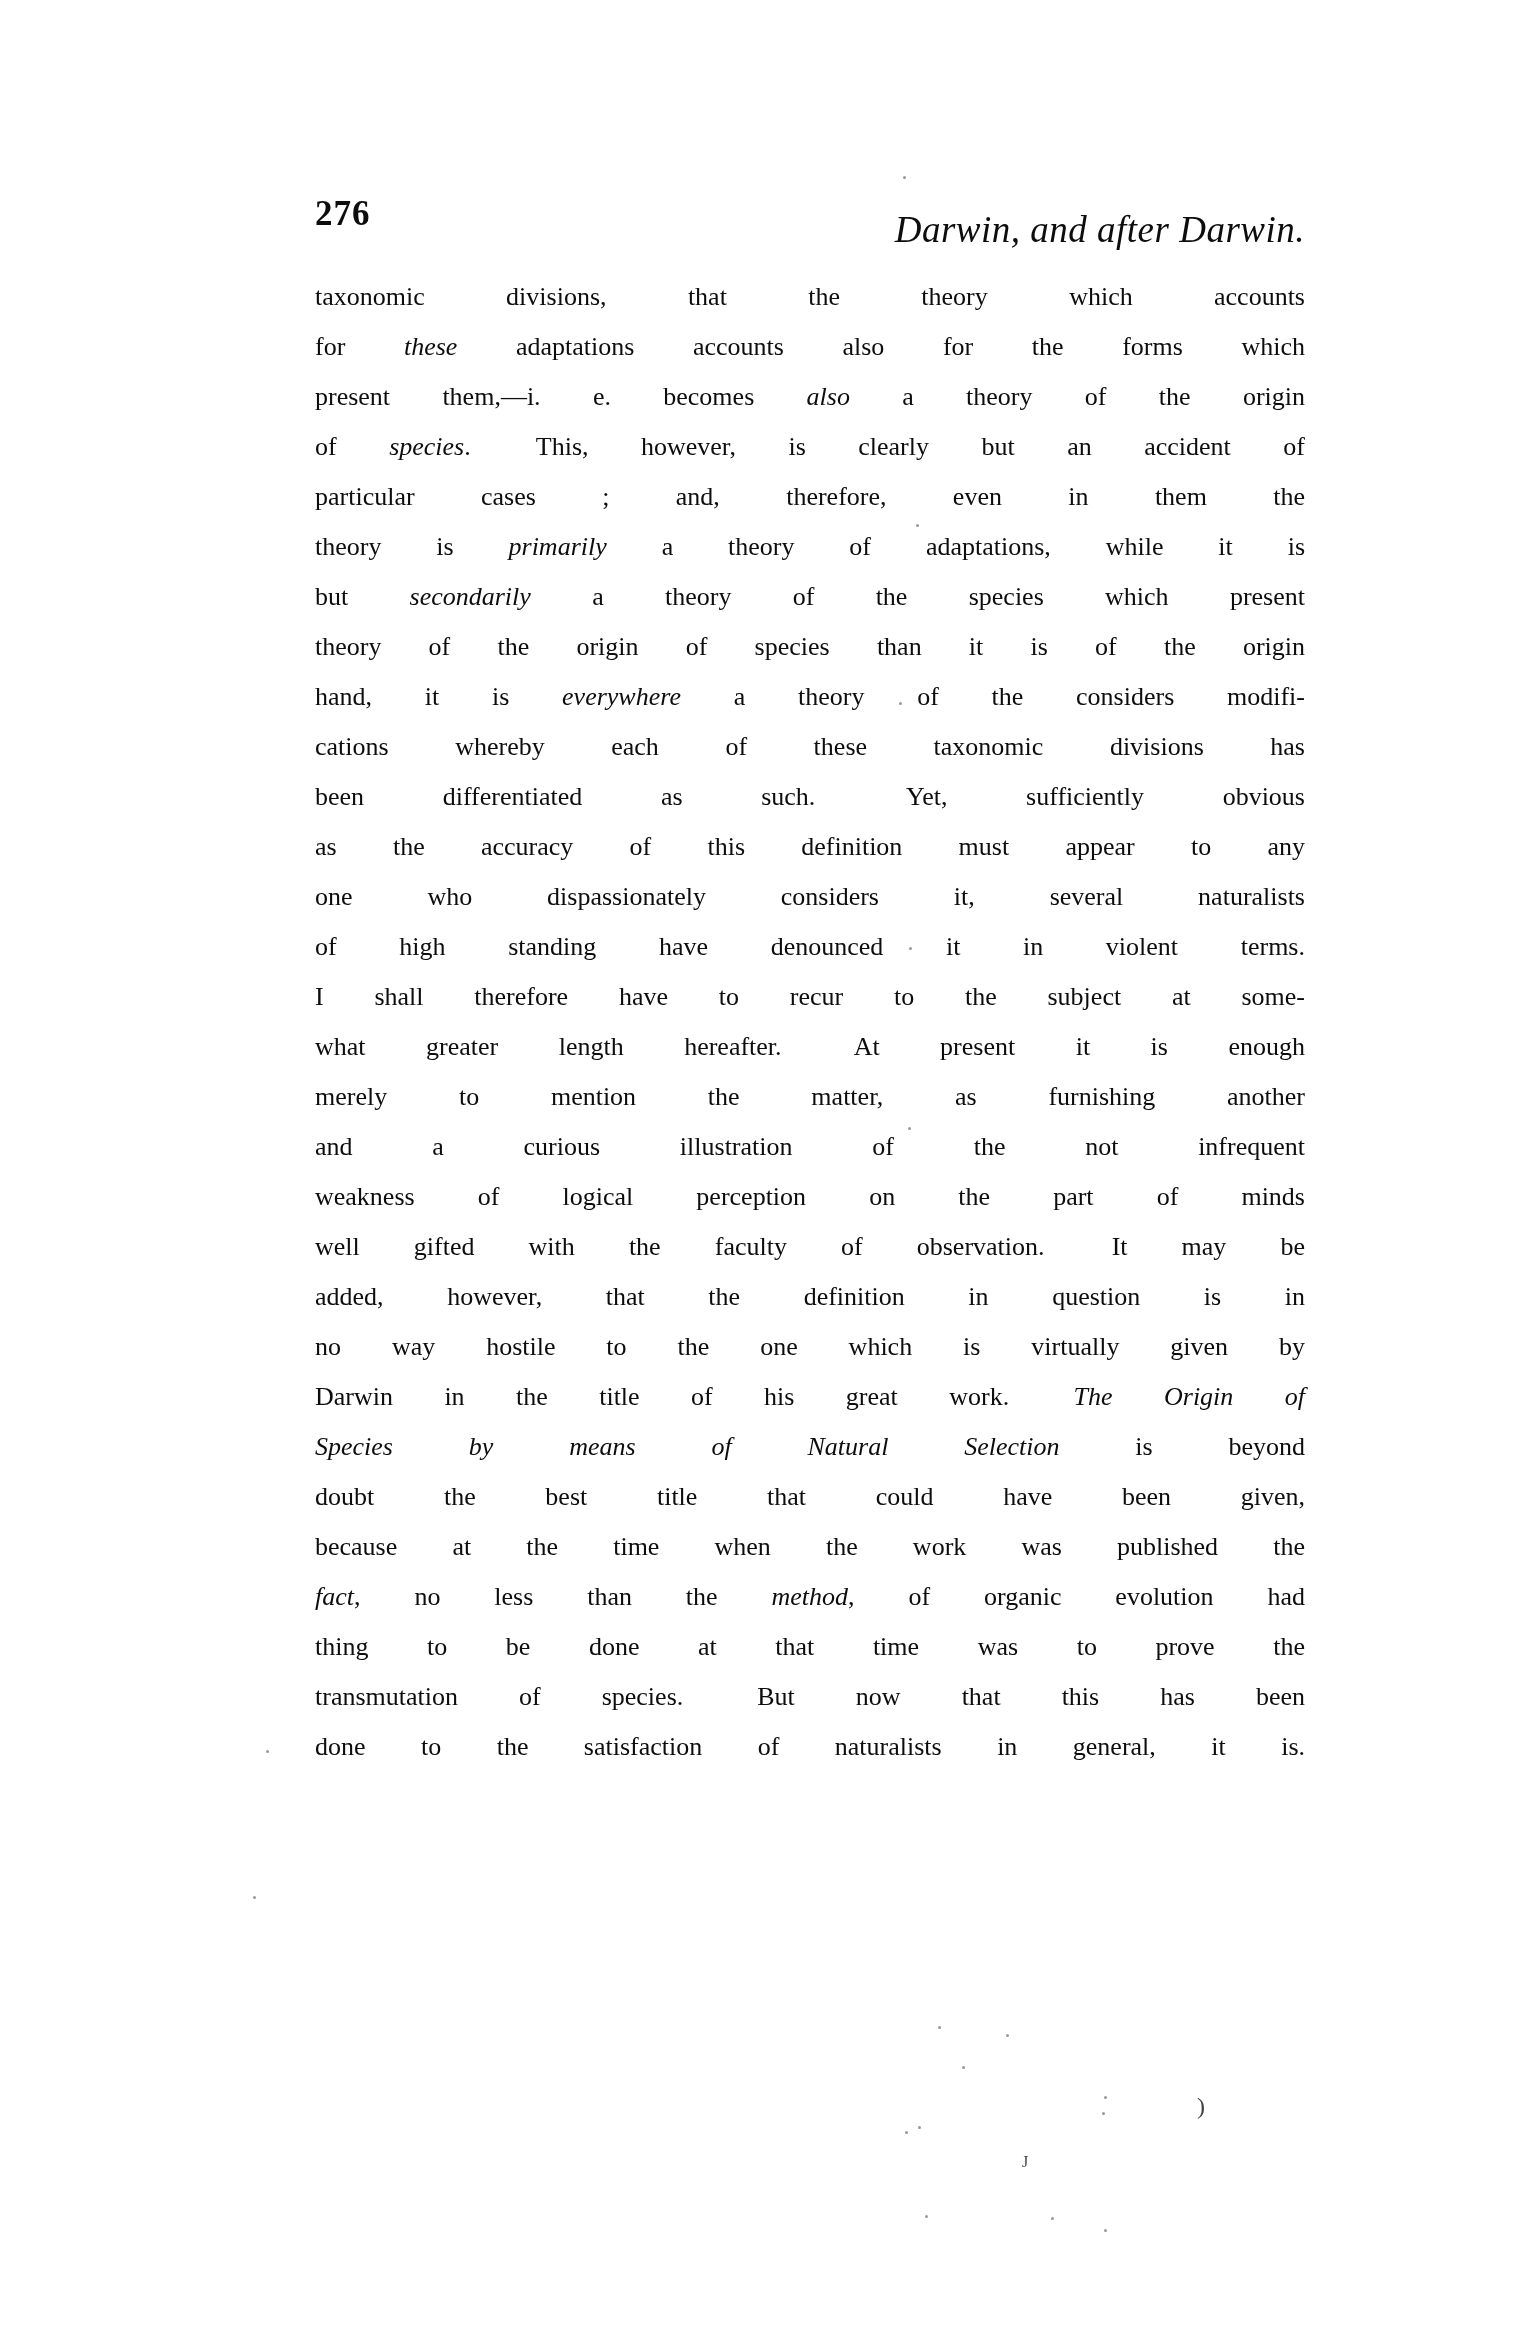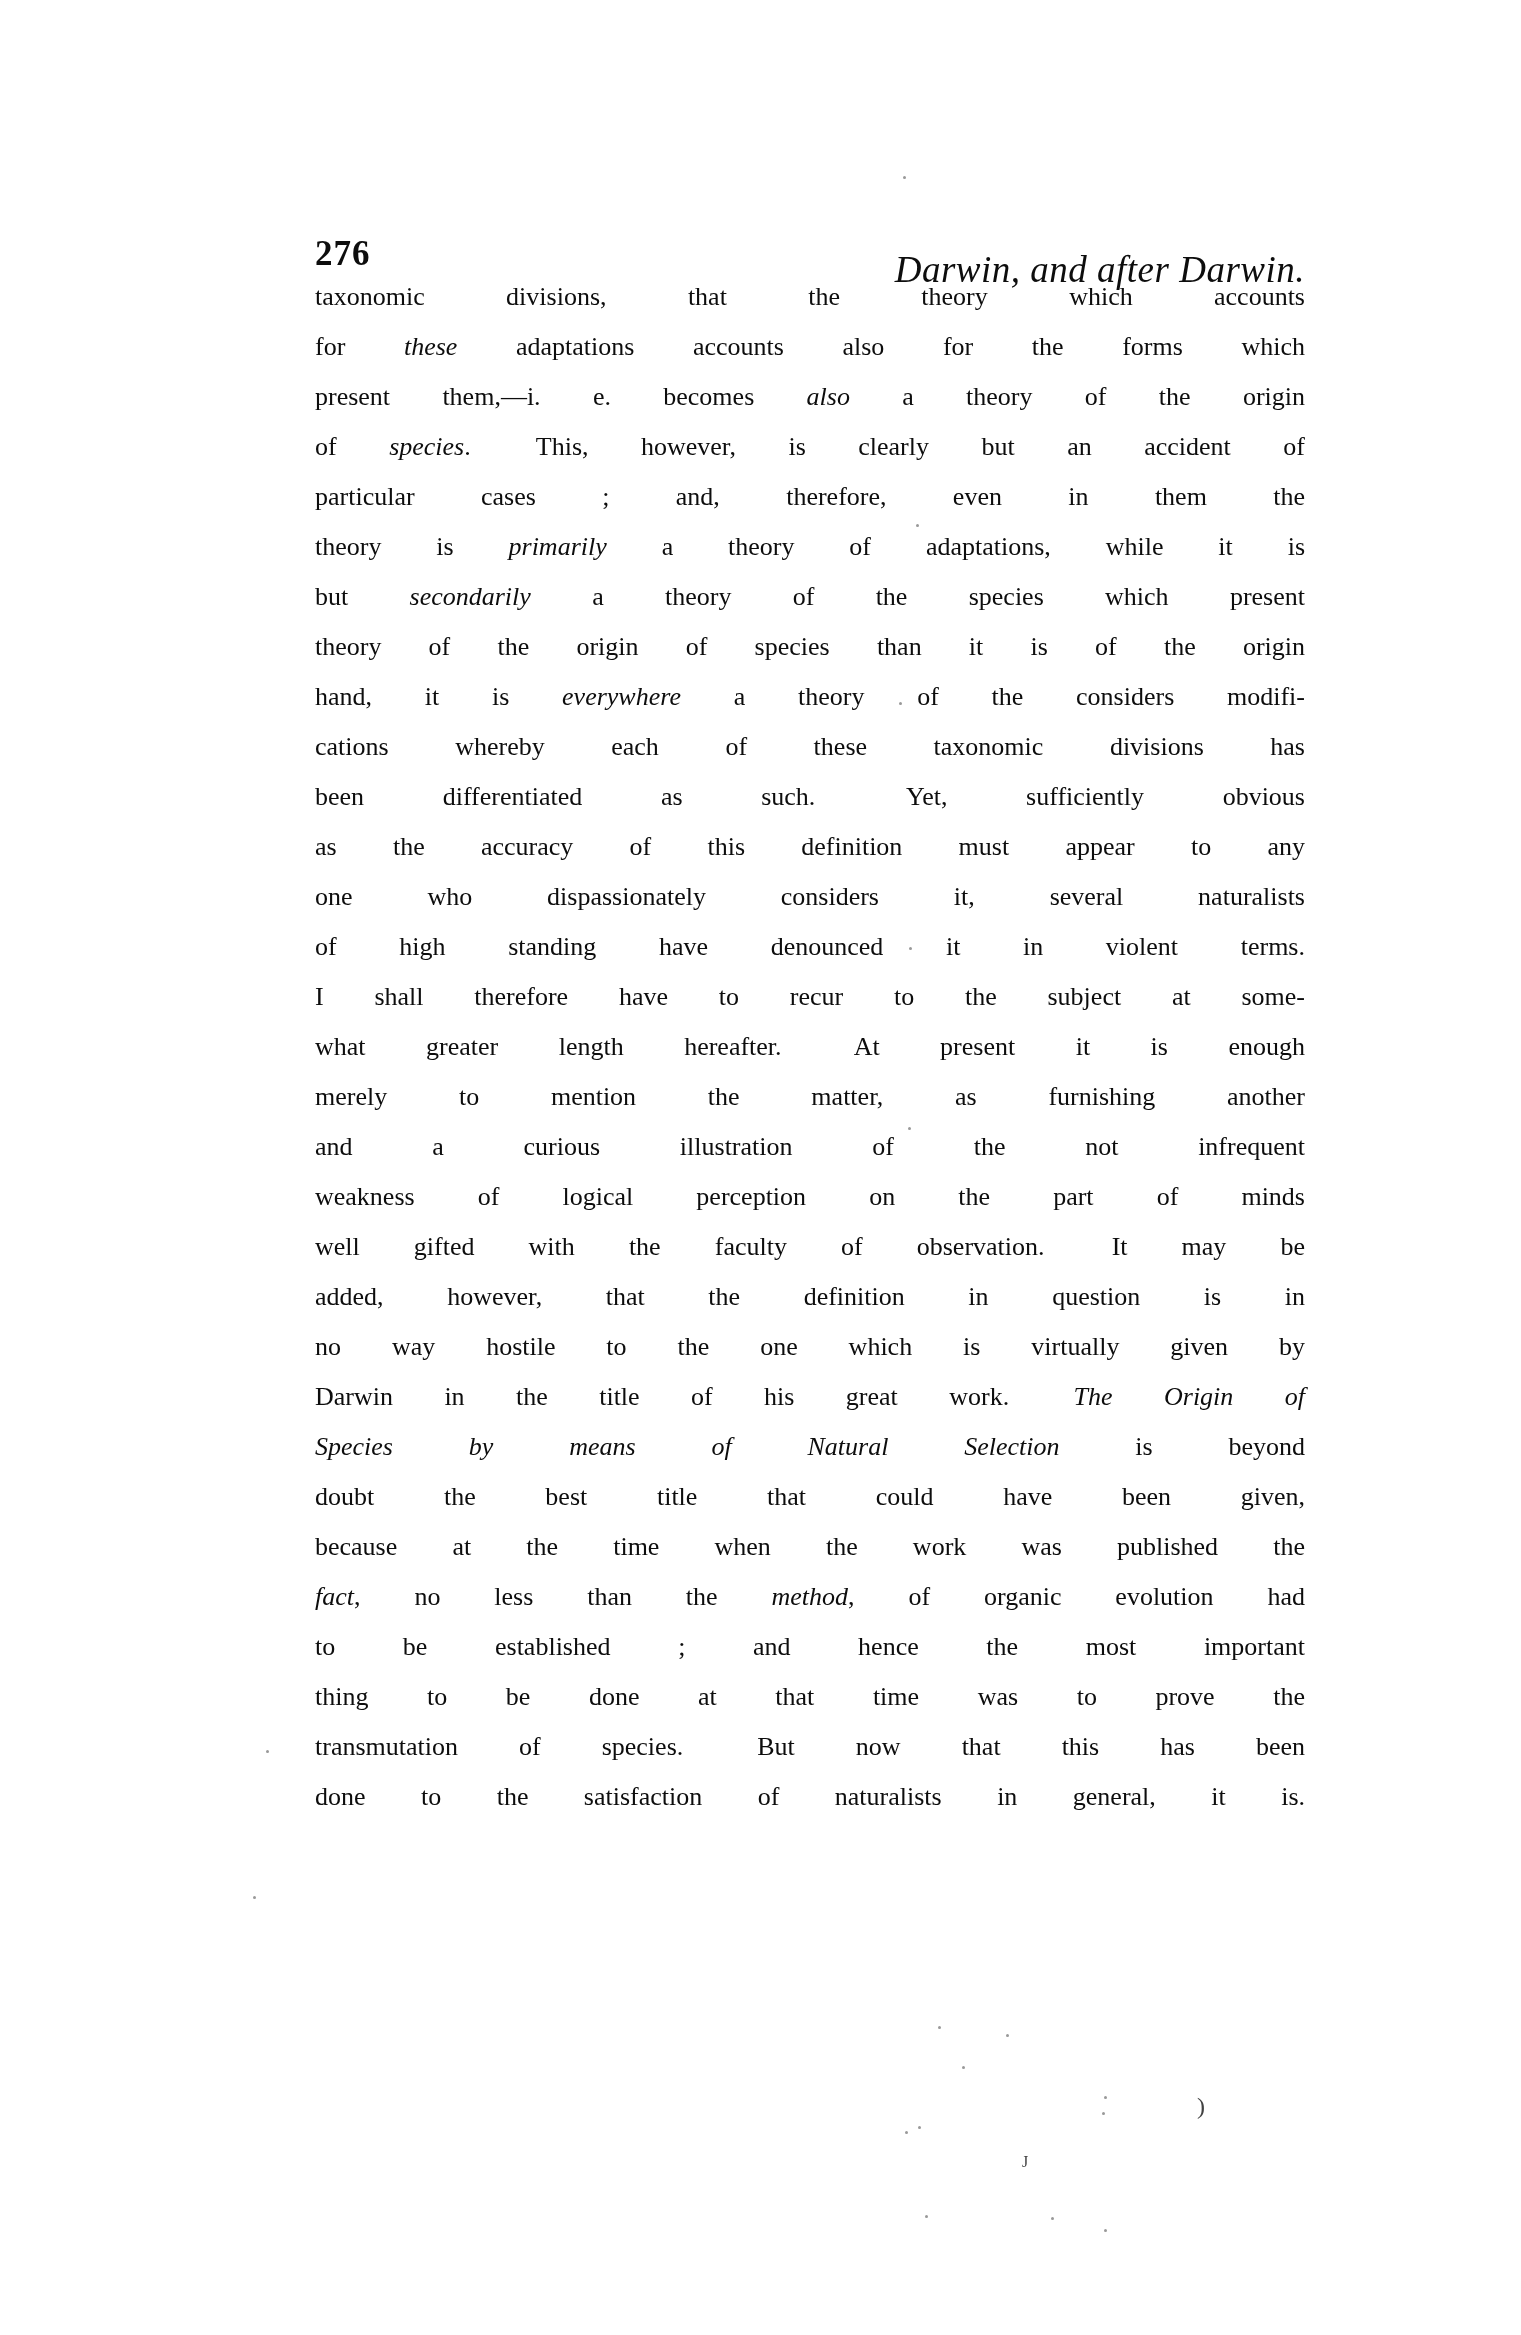--- a/index.html
+++ b/index.html
@@ -6,21 +6,21 @@
   body {
     width: 1521px; height: 2335px;
     background: #ffffff;
     position: relative;
     font-family: "Liberation Serif", "DejaVu Serif", serif;
     color: #0d0d0d;
     overflow: hidden;
   }
   .page { position: absolute; inset: 0; }
   .page-header {
-    position: absolute; top: 194px; left: 315px; width: 990px; height: 52px; margin-top: 40px;
+    position: absolute; top: 194px; left: 315px; width: 990px; height: 52px;
   }
   .page-number {
     position: absolute; left: 0; top: 0;
     font-size: 35px; font-weight: bold; letter-spacing: 1px;
   }
   .running-title {
     position: absolute; left: 0; right: 0; top: 14px;
     text-align: right;
     font-style: italic;
     font-size: 37px;
@@ -81,21 +81,20 @@
       <div class="line"><span>and a curious illustration of the not infrequent</span></div>
       <div class="line"><span>weakness of logical perception on the part of minds</span></div>
       <div class="line"><span>well gifted with the faculty of observation.  It may be</span></div>
       <div class="line"><span>added, however, that the definition in question is in</span></div>
       <div class="line"><span>no way hostile to the one which is virtually given by</span></div>
       <div class="line"><span>Darwin in the title of his great work.  </span><span class="it">The Origin of</span></div>
       <div class="line"><span class="it">Species by means of Natural Selection</span><span> is beyond</span></div>
       <div class="line"><span>doubt the best title that could have been given,</span></div>
       <div class="line"><span>because at the time when the work was published the</span></div>
       <div class="line"><span class="it">fact</span><span>, no less than the </span><span class="it">method</span><span>, of organic evolution had</span></div>
-      <div class="line"><span>to be established ; and hence the most important</span></div>
       <div class="line"><span>thing to be done at that time was to prove the</span></div>
       <div class="line"><span>transmutation of species.  But now that this has been</span></div>
       <div class="line"><span>done to the satisfaction of naturalists in general, it is.</span></div>
     </div>
 
   <div class="artifacts">
       <span class="scan-mark" style="left: 1197px; top: 2094px; font-size: 24px;">)</span>
       <span class="scan-mark" style="left: 1022px; top: 2154px; font-size: 16px;">J</span>
       <div class="speck" style="left: 903px; top: 176px;"></div>
       <div class="speck" style="left: 916px; top: 524px;"></div>

